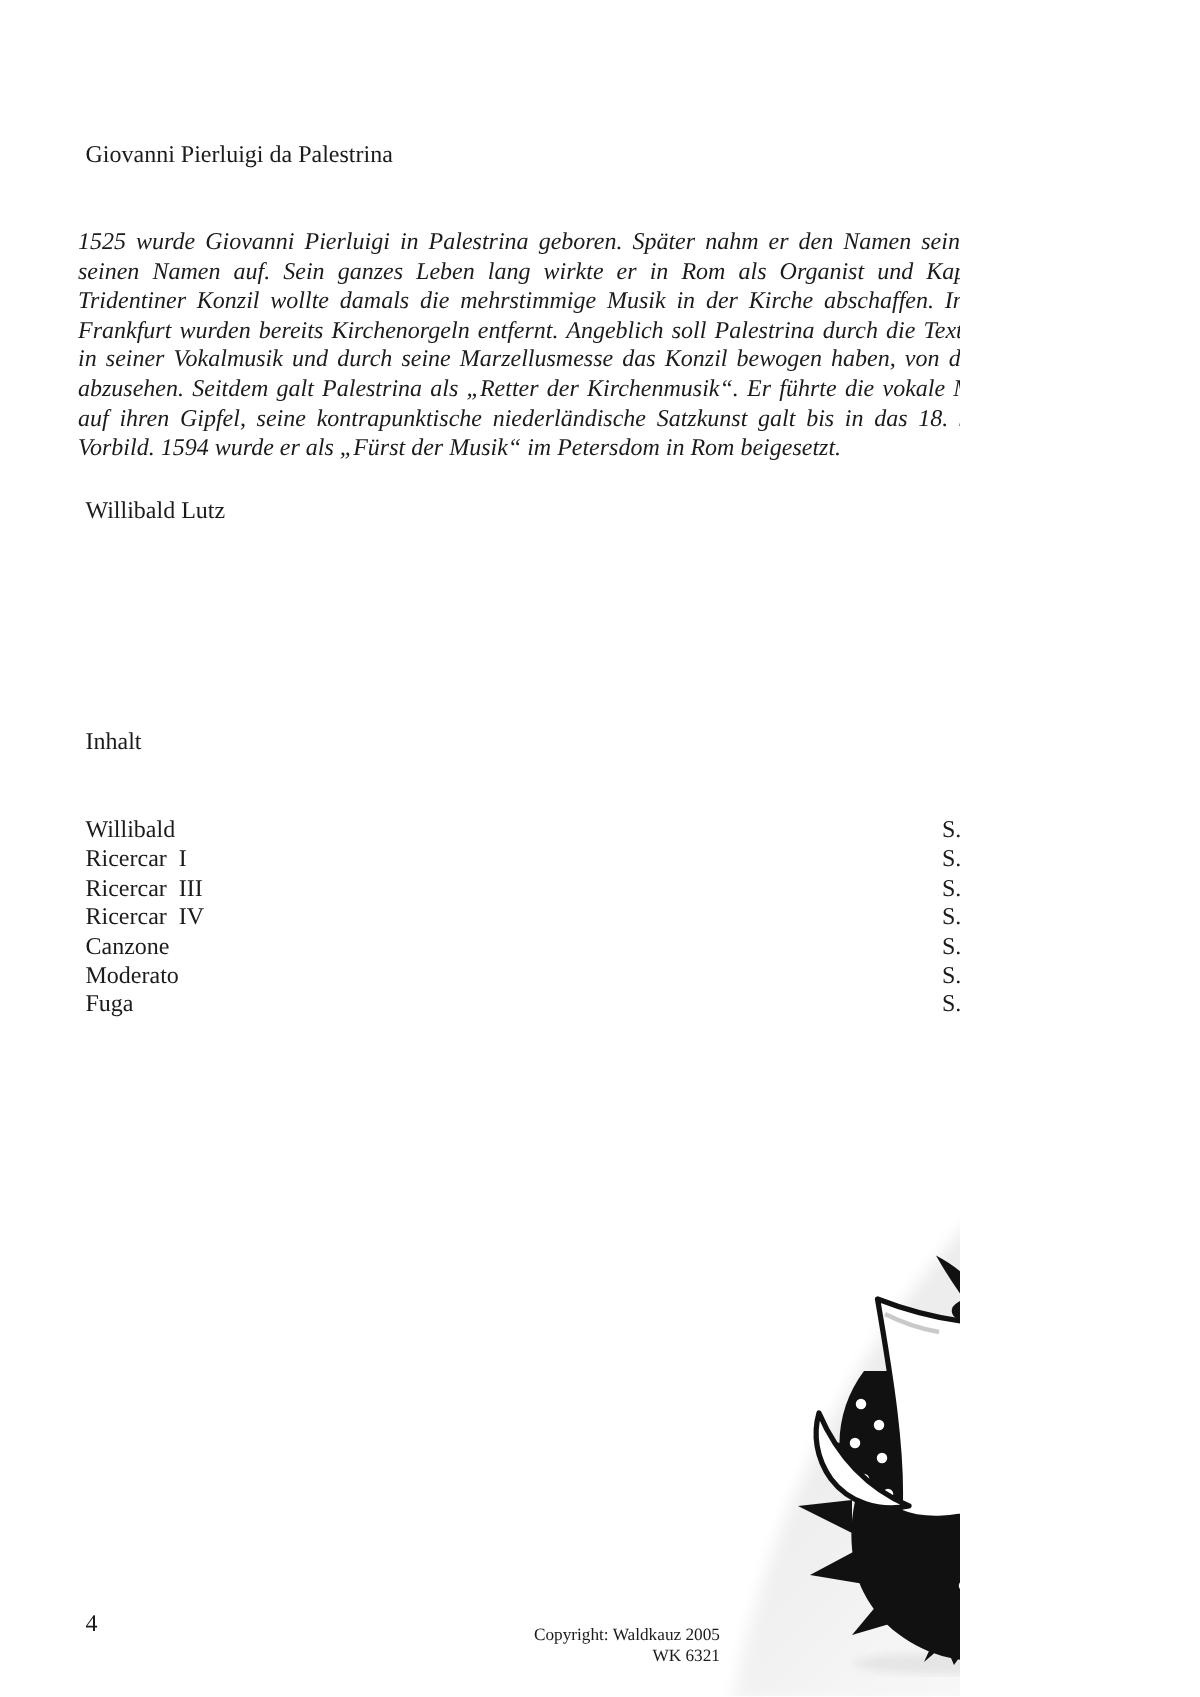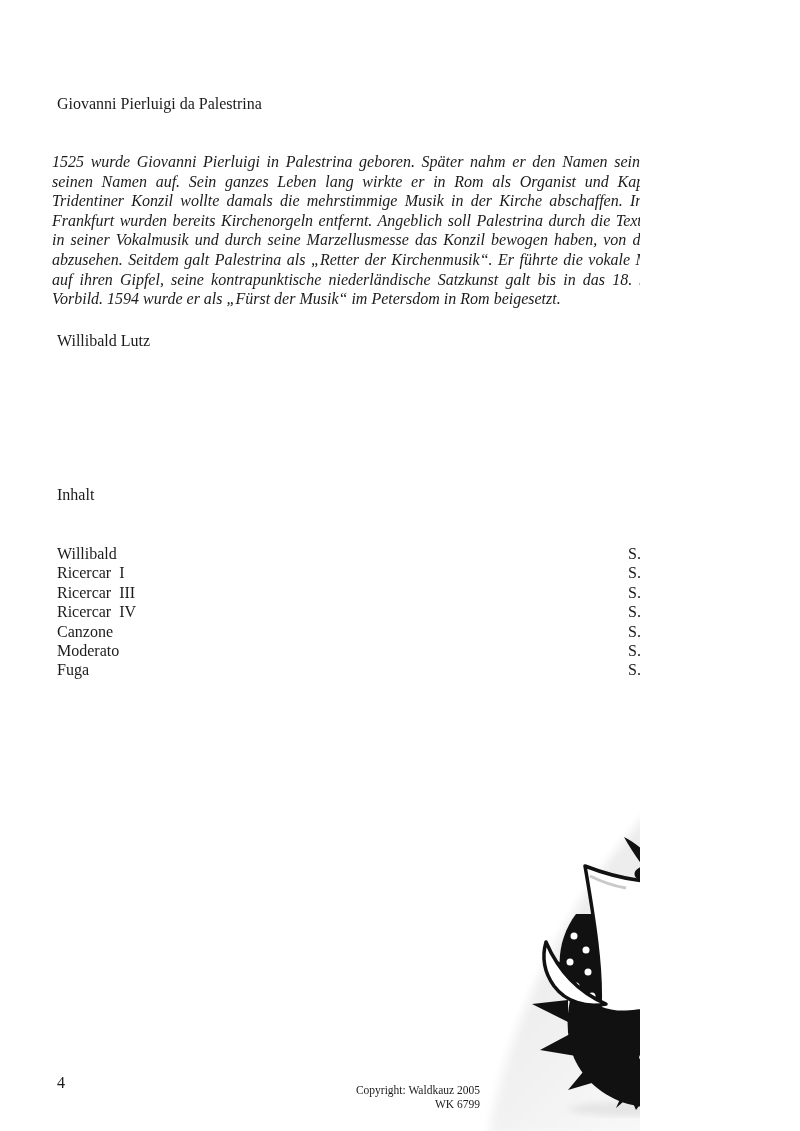--- a/index.html
+++ b/index.html
@@ -206,16 +206,16 @@
       <span class="toc-label">Fuga</span>
       <span class="toc-abbr">S.</span>
       <span class="toc-num">20</span>
     </div>
     </div>
 
   <div class="abs footer-page">4</div>
 
   <div class="abs copyright">
     <div>Copyright: Waldkauz 2005</div>
-    <div>WK 6799</div>
+    <div>WK 6321</div>
   </div>
 
 </div>
 
 </body></html>

